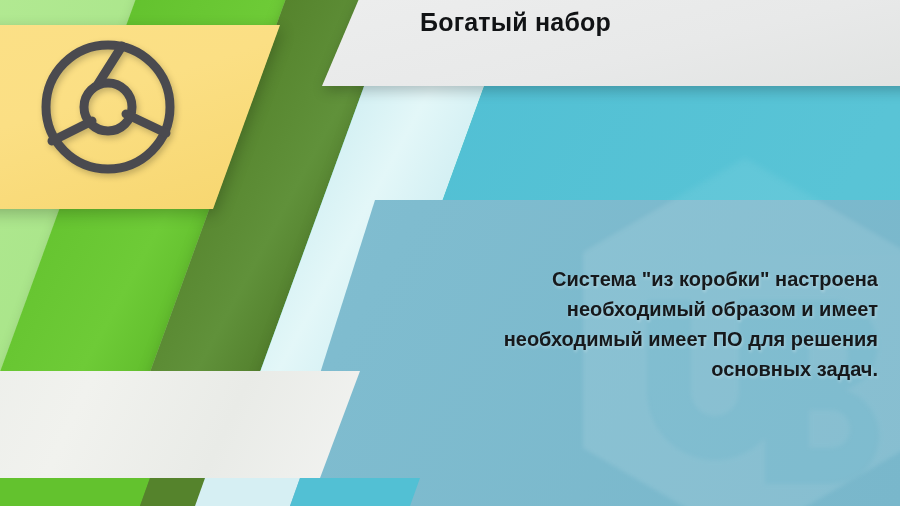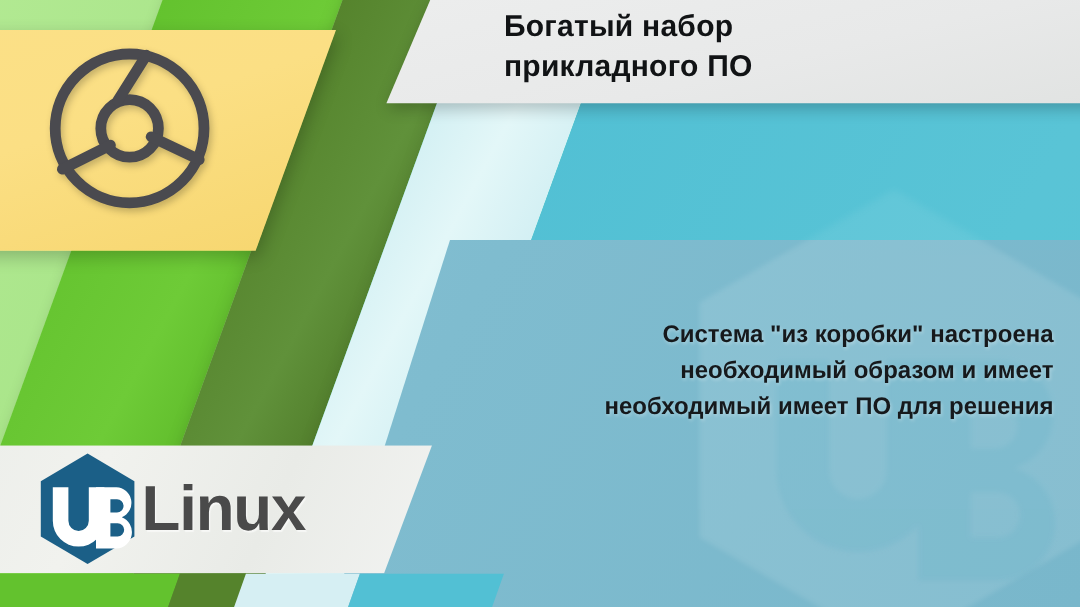--- a/index.html
+++ b/index.html
@@ -241,53 +241,41 @@
       </g>
     </svg>
   </div>
   <svg id="watermark-top" viewBox="0 0 340 400">
     <polygon points="170,8 332,102 332,298 170,392 8,298 8,102" fill="#ffffff" opacity="0.40"></polygon>
   </svg>
 
   <div id="title-card"></div>
   <div id="title-text">
     <span class="tline">Богатый набор</span>
-    <span class="tline">прикладного ПО</span>
   </div>
 
   <div id="yellow-card"></div>
   <svg id="browser-icon" viewBox="0 0 140 140">
     <g fill="none" stroke="#4a4a4f" stroke-width="9" stroke-linecap="round">
       <circle cx="70" cy="70" r="62"></circle>
       <circle cx="70" cy="70" r="24"></circle>
       <line x1="60" y1="47" x2="84" y2="9"></line>
       <line x1="88" y1="77" x2="128" y2="96"></line>
       <line x1="54" y1="84" x2="14" y2="104"></line>
     </g>
   </svg>
 
   <div id="body-text">
     <span class="bline">Система "из коробки" настроена</span>
     <span class="bline">необходимый образом и имеет</span>
     <span class="bline">необходимый имеет ПО для решения</span>
+    <span class="bline">основных задач.</span>
   </div>
 
   <div id="logo-band"></div>
-  <div id="logo-wrap">
-    <svg id="logo-hex" viewBox="0 0 86 96">
-      <polygon points="43,2 82,25 82,71 43,94 4,71 4,25" fill="#1b5f87"></polygon>
-      <g fill="#ffffff">
-        <path d="M14,30 h13 v28 a8.5,8.5 0 0 0 17,0 v-28 h13 v28 a21.5,21.5 0 0 1 -43,0 z"></path>
-        <path d="M50,30 h17 a13,13 0 0 1 4.5,25 a13.5,13.5 0 0 1 -4.5,26 h-17 z
-                 M62,40 v11 h5.5 a5.5,5.5 0 0 0 0,-11 z
-                 M62,60 v11 h6 a5.5,5.5 0 0 0 0,-11 z"></path>
-      </g>
-    </svg>
-    <span id="logo-linux">Linux</span>
-  </div>
 
   <svg id="bottom-sliver" viewBox="0 0 430 28" preserveAspectRatio="none">
     <polygon points="0,0 150,0 140,28 0,28" fill="#63c22e"></polygon>
     <polygon points="150,0 205,0 195,28 140,28" fill="#55832c"></polygon>
     <polygon points="205,0 300,0 290,28 195,28" fill="#d6eff3"></polygon>
     <polygon points="300,0 420,0 410,28 290,28" fill="#52c0d4"></polygon>
   </svg>
 
 </div>
 

